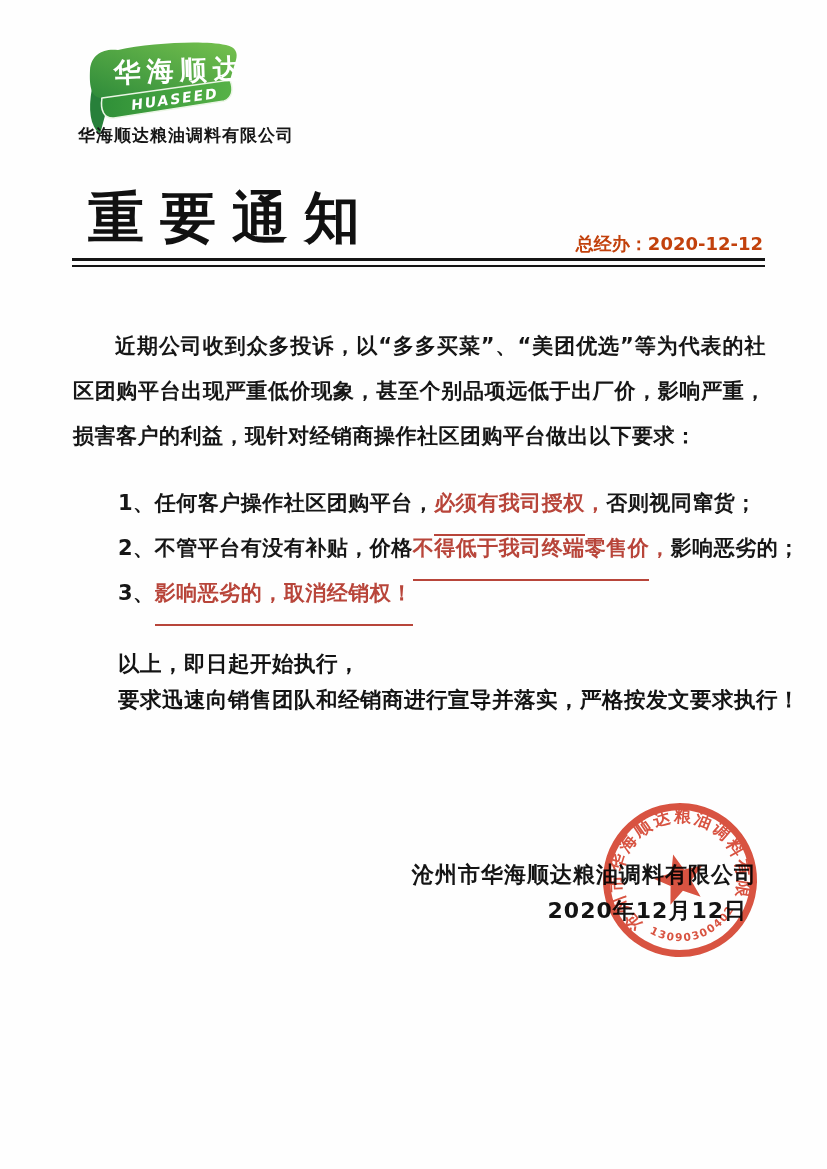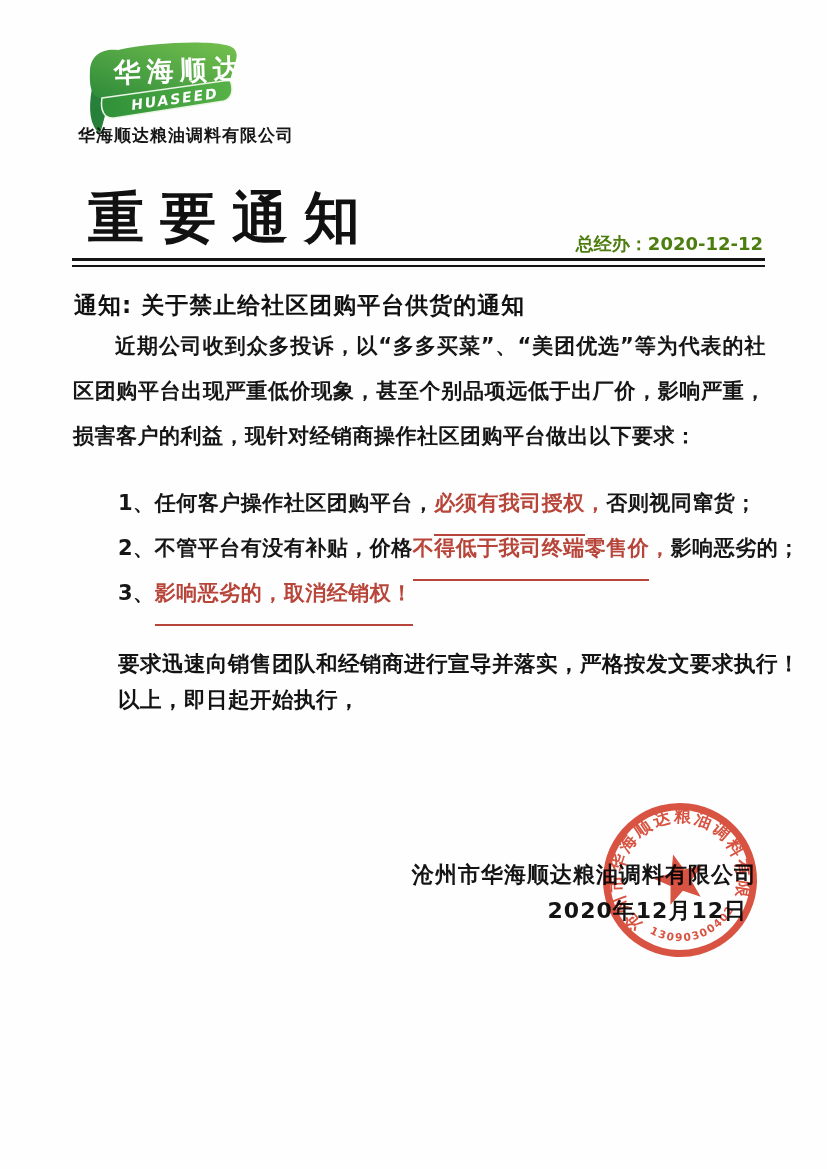--- a/index.html
+++ b/index.html
@@ -53,21 +53,21 @@
     color: #111;
     line-height: 72px;
     white-space: nowrap;
   }
   .issuer-line {
     position: absolute;
     right: 2px;
     bottom: -2px;
     font-size: 18px;
     font-weight: 700;
-    color: #4d7c0f;
+    color: #c2410c;
   }
 
   
   .divider {
     position: absolute;
     left: 72px;
     top: 258px;
     width: 693px;
     height: 4px;
     border-top: 3px solid #151515;
@@ -198,39 +198,38 @@
   </div>
   <div class="company-name">华海顺达粮油调料有限公司</div>
 
   <div class="title-row">
     <h1 class="doc-title">重要通知</h1>
     <div class="issuer-line">总经办：2020-12-12</div>
   </div>
 
   <div class="divider"></div>
 
-  <h2 class="notice-heading">通知: 关于禁止给社区团购平台供货的通知</h2>
 
   <p class="notice-paragraph">近期公司收到众多投诉，以“多多买菜”、“美团优选”等为代表的社区团购平台出现严重低价现象，甚至个别品项远低于出厂价，影响严重，损害客户的利益，现针对经销商操作社区团购平台做出以下要求：</p>
 
   <ol class="notice-list">
     <li>
       <span>1、</span><span>任何客户操作社区团购平台，</span><span class="red-underline">必须有我司授权</span><span class="red-plain">，</span><span>否则视同窜货；</span>
     </li>
     <li>
       <span>2、</span><span>不管平台有没有补贴，价格</span><span class="red-underline">不得低于我司终端零售价</span><span class="red-plain">，</span><span>影响恶劣的；</span>
     </li>
     <li>
       <span>3、</span><span></span><span class="red-underline">影响恶劣的，取消经销权！</span><span class="red-plain"></span><span></span>
     </li>
   </ol>
 
   <div class="closing">
+    <div>以上，即日起开始执行，</div>
     <div>要求迅速向销售团队和经销商进行宣导并落实，严格按发文要求执行！</div>
-    <div>以上，即日起开始执行，</div>
   </div>
 
   <div class="signature">
     <div class="sig-company">沧州市华海顺达粮油调料有限公司</div>
     <div class="sig-date">2020年12月12日</div>
   </div>
 
   <svg class="seal" viewBox="0 0 200 200">
     <defs>
       <path id="seal-arc-top" d="M 54.5,134.3 A 57,57 0 1 1 145.5,134.3" fill="none"></path>

